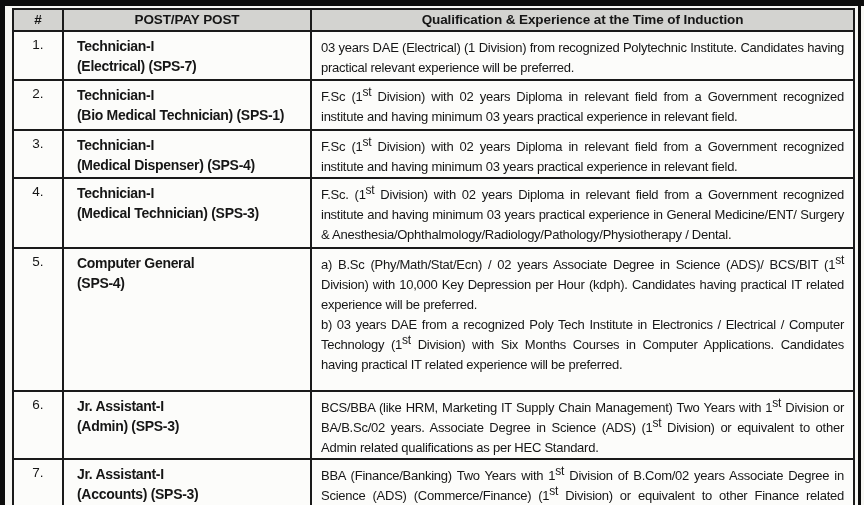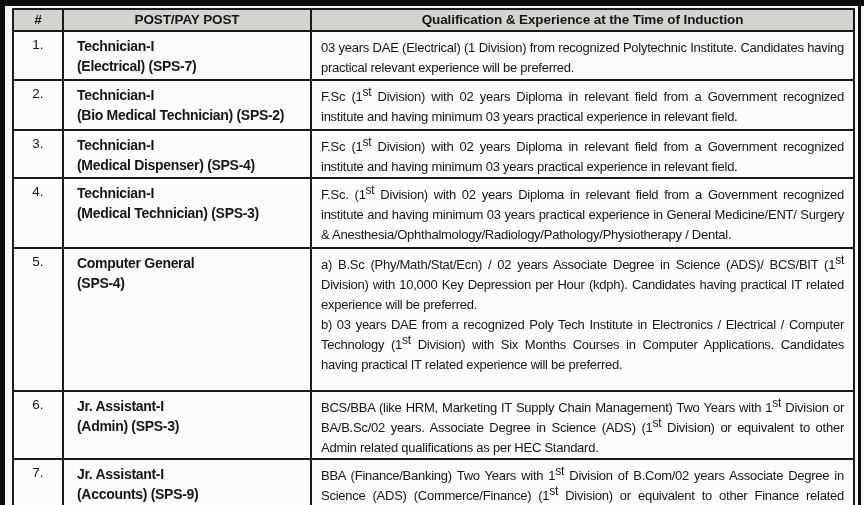--- a/index.html
+++ b/index.html
@@ -67,21 +67,21 @@
         <div>(Electrical) (SPS-7)</div>
       </td>
       <td class="qual">
         <p>03 years DAE (Electrical) (1 Division) from recognized Polytechnic Institute. Candidates having practical relevant experience will be preferred.</p>
       </td>
     </tr>
     <tr style="height:50px">
       <td class="num">2.</td>
       <td class="post">
         <div>Technician-I</div>
-        <div>(Bio Medical Technician) (SPS-2)</div>
+        <div>(Bio Medical Technician) (SPS-1)</div>
       </td>
       <td class="qual">
         <p>F.Sc (1<sup>st</sup> Division) with 02 years Diploma in relevant field from a Government recognized institute and having minimum 03 years practical experience in relevant field.</p>
       </td>
     </tr>
     <tr style="height:47px">
       <td class="num">3.</td>
       <td class="post">
         <div>Technician-I</div>
         <div>(Medical Dispenser) (SPS-4)</div>
@@ -118,20 +118,20 @@
         <div>(Admin) (SPS-3)</div>
       </td>
       <td class="qual">
         <p>BCS/BBA (like HRM, Marketing IT Supply Chain Management) Two Years with 1<sup>st</sup> Division or BA/B.Sc/02 years. Associate Degree in Science (ADS) (1<sup>st</sup> Division) or equivalent to other Admin related qualifications as per HEC Standard.</p>
       </td>
     </tr>
     <tr style="height:70px">
       <td class="num">7.</td>
       <td class="post">
         <div>Jr. Assistant-I</div>
-        <div>(Accounts) (SPS-9)</div>
+        <div>(Accounts) (SPS-3)</div>
       </td>
       <td class="qual">
         <p>BBA (Finance/Banking) Two Years with 1<sup>st</sup> Division of B.Com/02 years Associate Degree in Science (ADS) (Commerce/Finance) (1<sup>st</sup> Division) or equivalent to other Finance related qualifications as per HEC Standard.</p>
       </td>
     </tr>
   </tbody>
 </table>
 
 </body></html>

